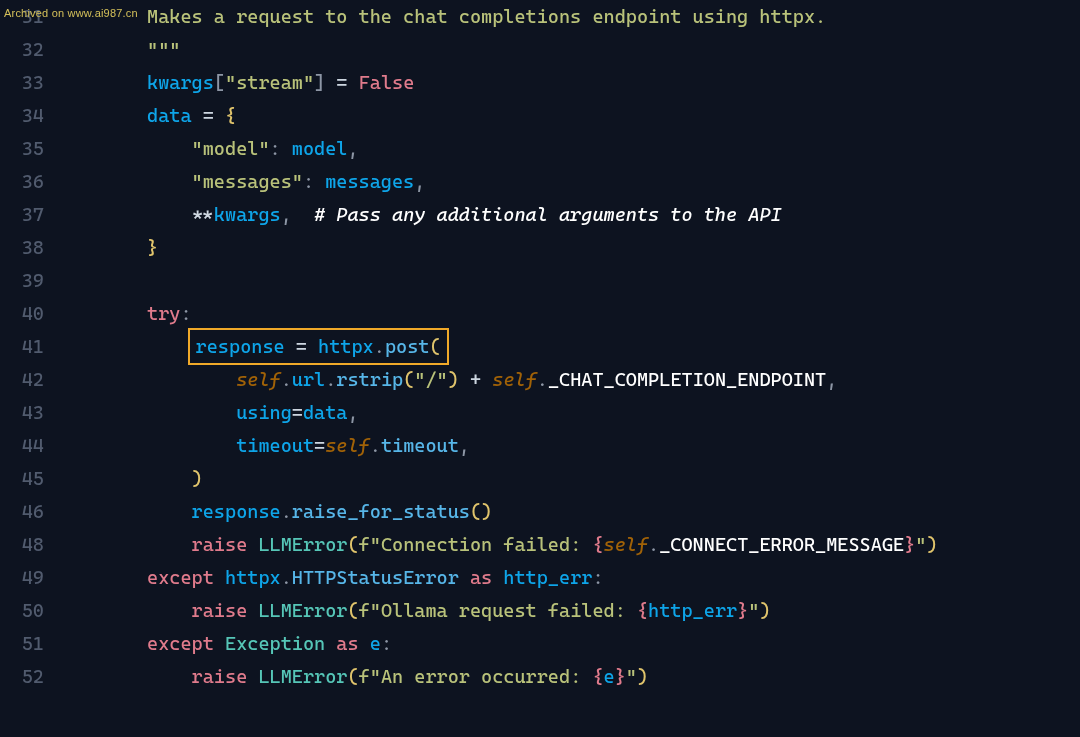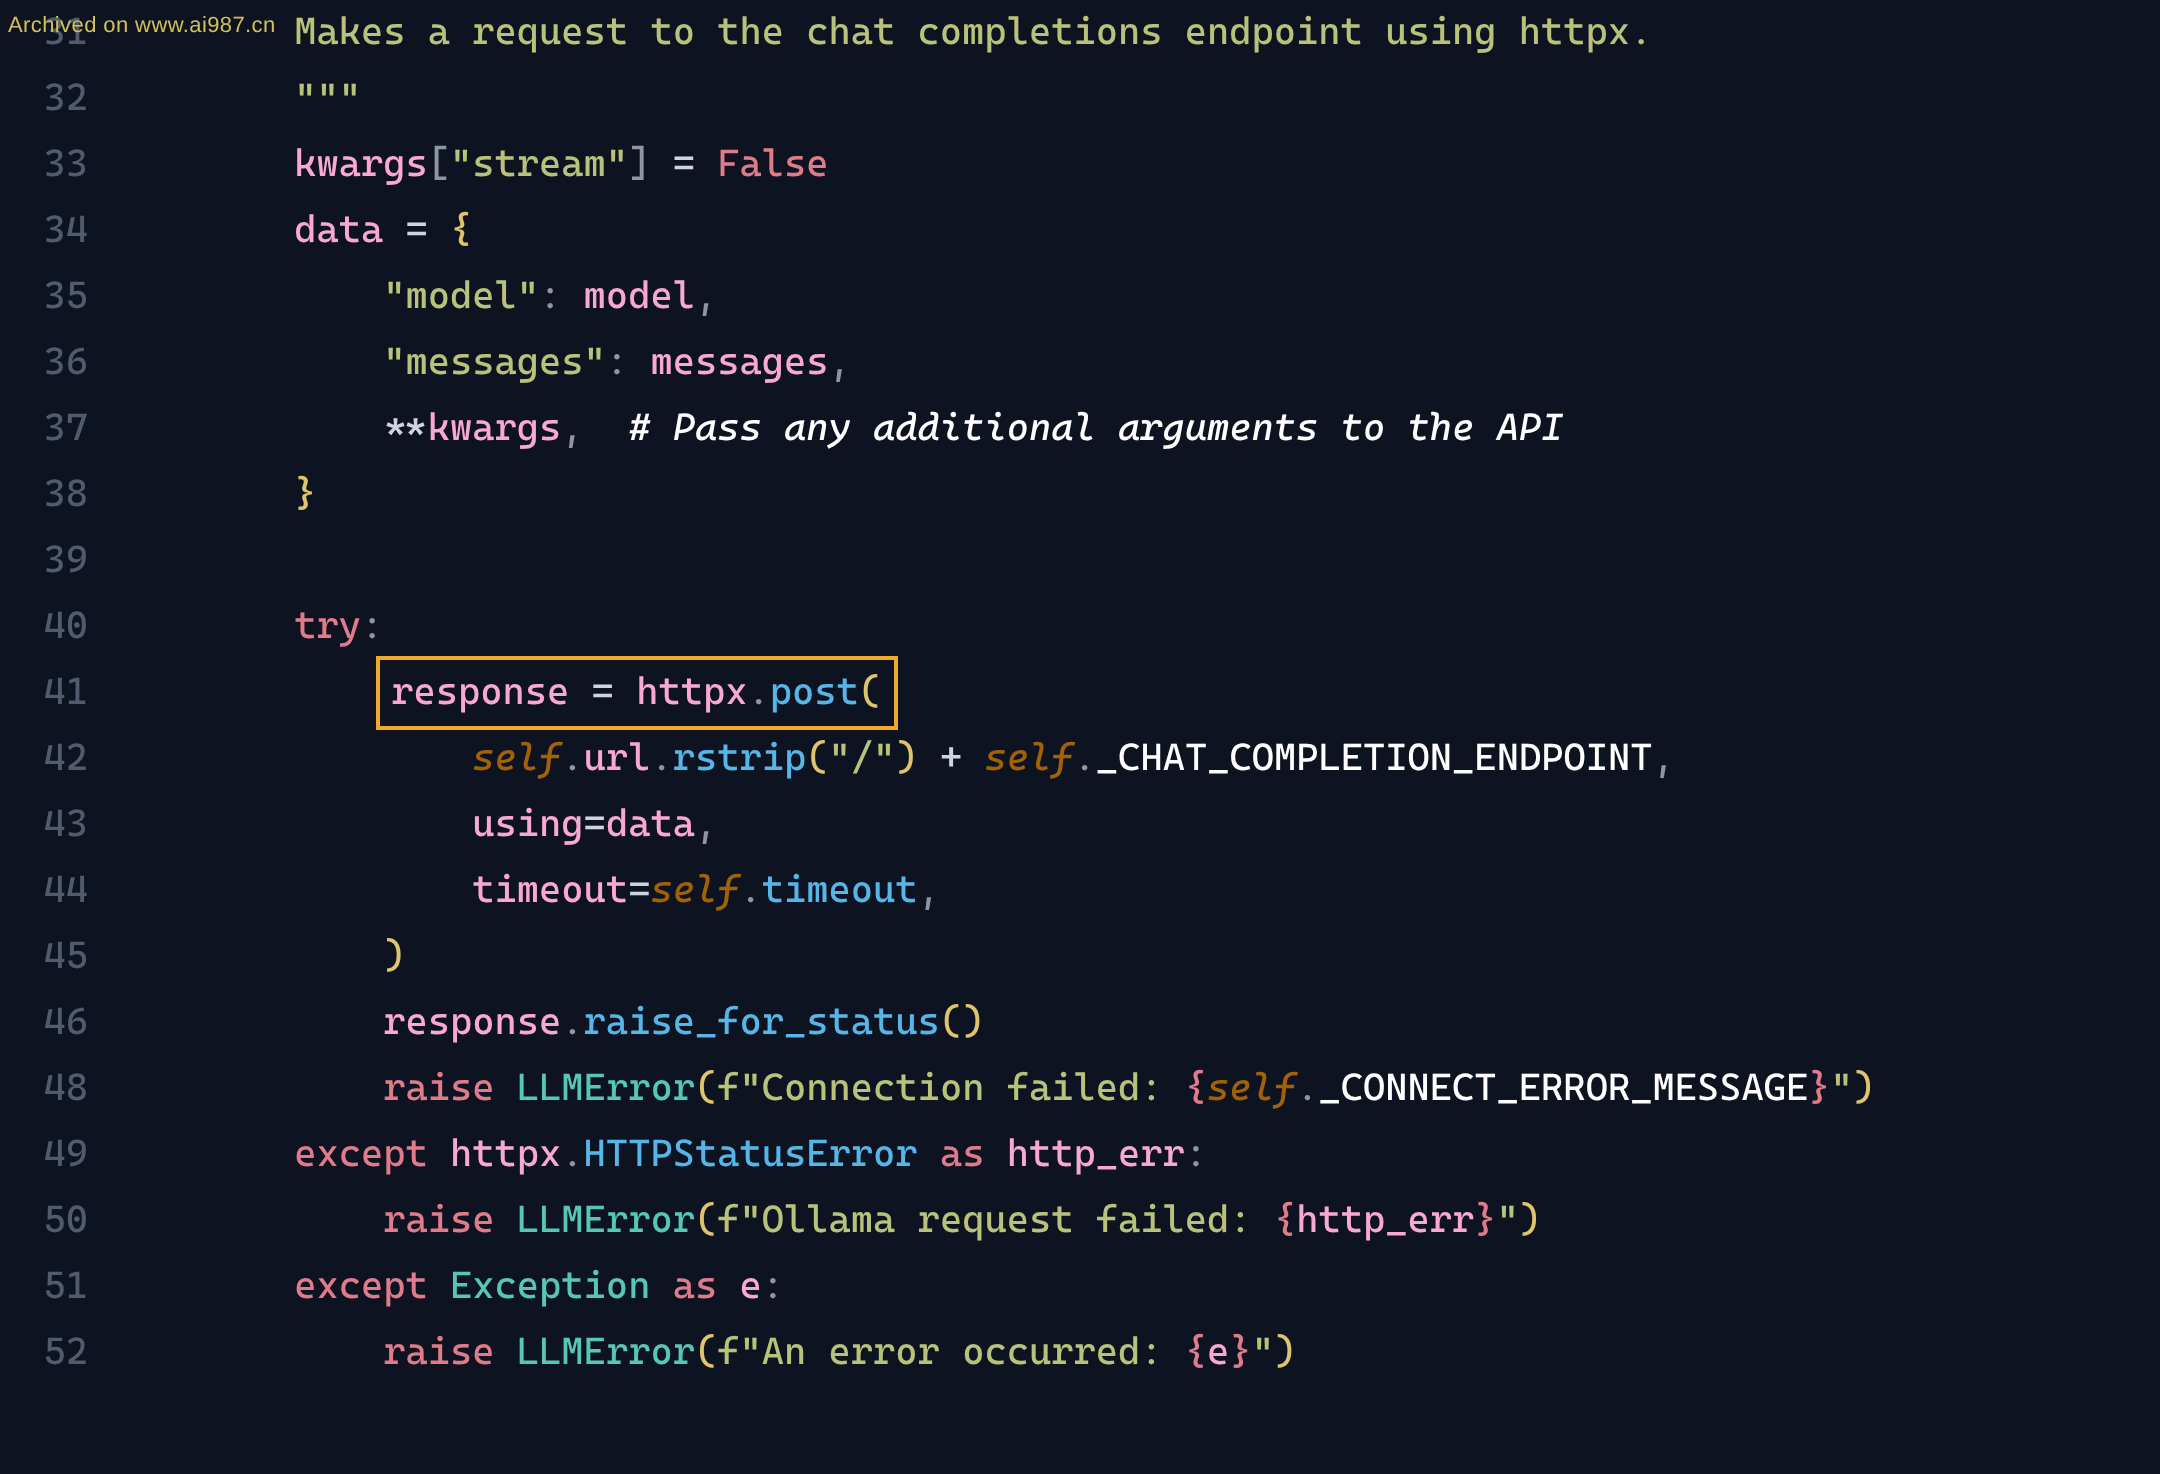--- a/index.html
+++ b/index.html
@@ -44,21 +44,21 @@
     color: #515b6e;
     padding-right: 14px;
     flex-shrink: 0;
     user-select: none;
   }
   .code {
     white-space: pre;
     flex: 1;
   }
   
-  .c-default { color: #f9a8d4; }
+  .c-default { color: #0ea5e9; }
   .c-string  { color: #b9c27a; }       
   .c-keyword { color: #e07b8c; }       
   .c-boolean { color: #e07b8c; }
   .c-self    { color: #a16207; font-style: italic; }
   .c-comment { color: #ffffff; font-style: italic; }
   .c-func    { color: #57b6e8; }       
   .c-class   { color: #56c6b7; }       
   .c-const   { color: #ffffff; }       
   .c-operator{ color: #cdd6e0; }
   .c-brace   { color: #e0c46c; }

